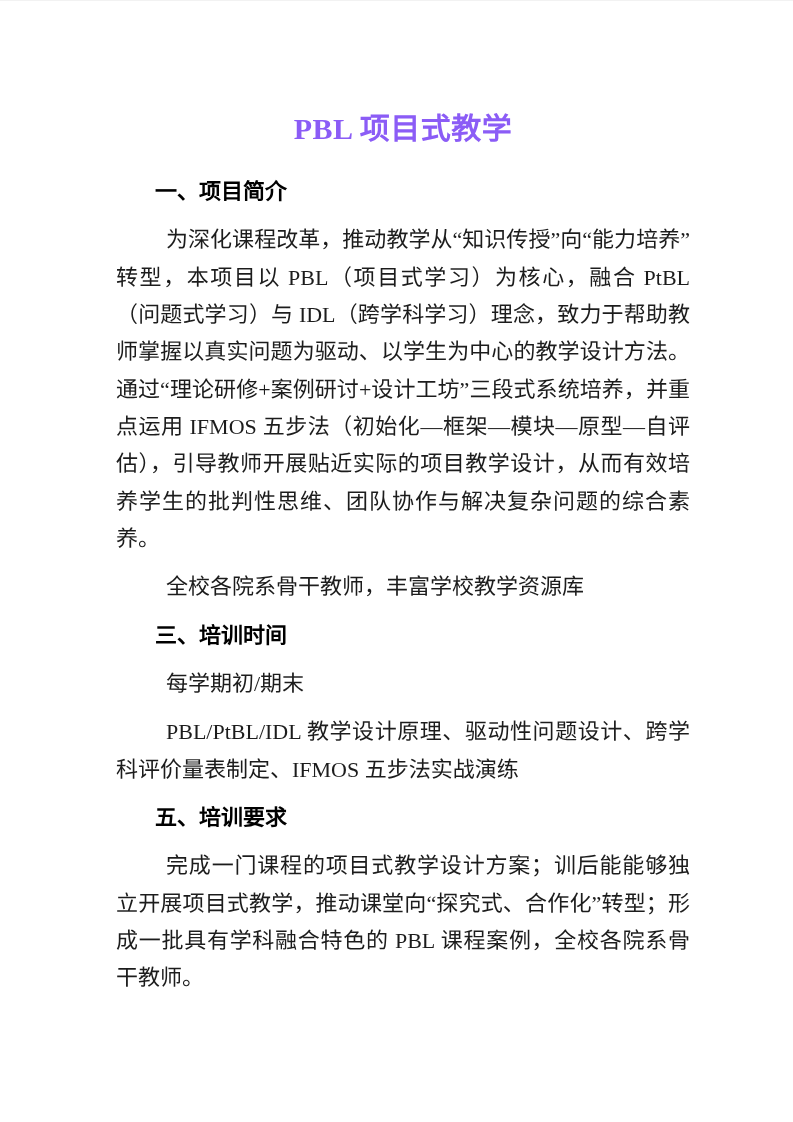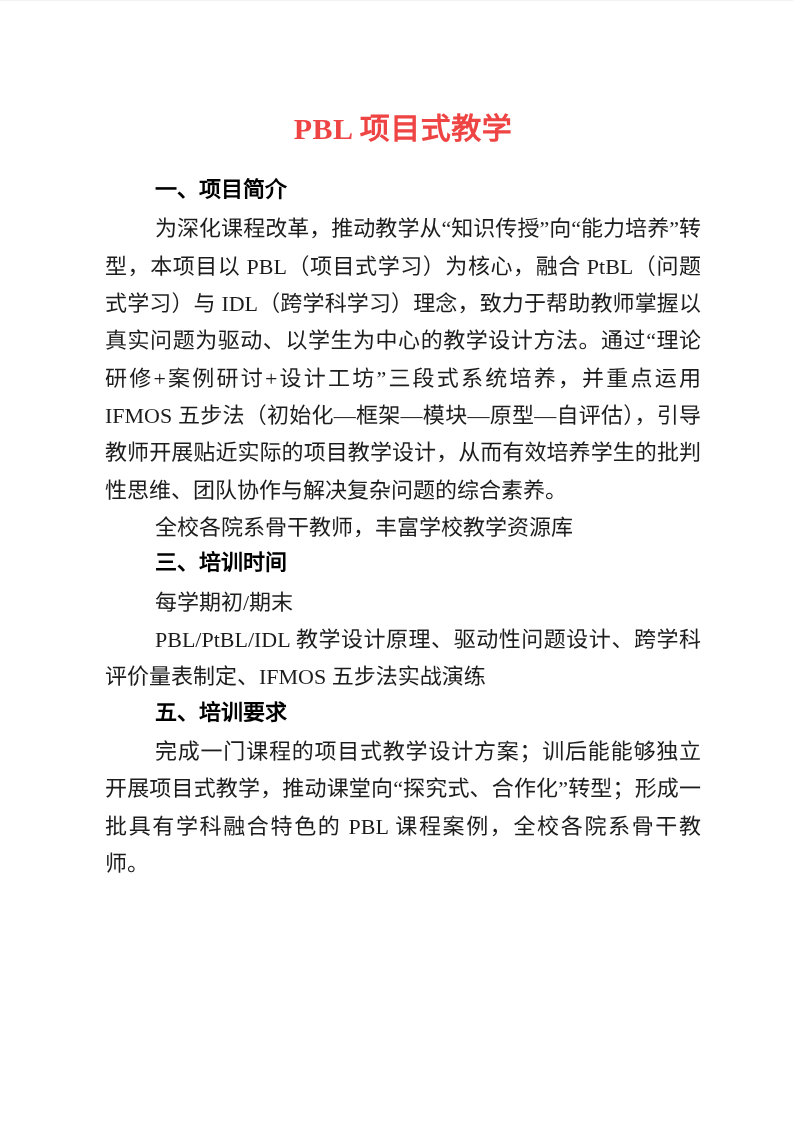--- a/index.html
+++ b/index.html
@@ -18,37 +18,37 @@
     overflow: hidden;
     border-top: 1px solid #f2f2f2;
   }
   .doc-title {
     margin: 0 0 26px 0;
     text-align: center;
     font-family: "Liberation Serif", "DejaVu Serif", serif;
     font-weight: bold;
     font-size: 30px;
     line-height: 36px;
-    color: #ef4444;
+    color: #8b5cf6;
     letter-spacing: 0.5px;
   }
   .section {
     margin: 0;
   }
   .section-heading {
     margin: 0;
-    font-family: Liberation Mono, monospace;
+    font-family: Liberation Sans, sans-serif;
     font-weight: bold;
     font-size: 22px;
     line-height: 37.33px;
     color: #000000;
     text-indent: 50px;
   }
   .section-paragraph {
-    margin: 0;
+    margin: 11px;
     font-family: "Liberation Serif", "DejaVu Serif", serif;
     font-weight: normal;
     font-size: 22px;
     line-height: 37.33px;
     color: #1c1c1c;
     text-indent: 50px;
     text-align: justify;
     text-justify: inter-character;
   }
 </style>

